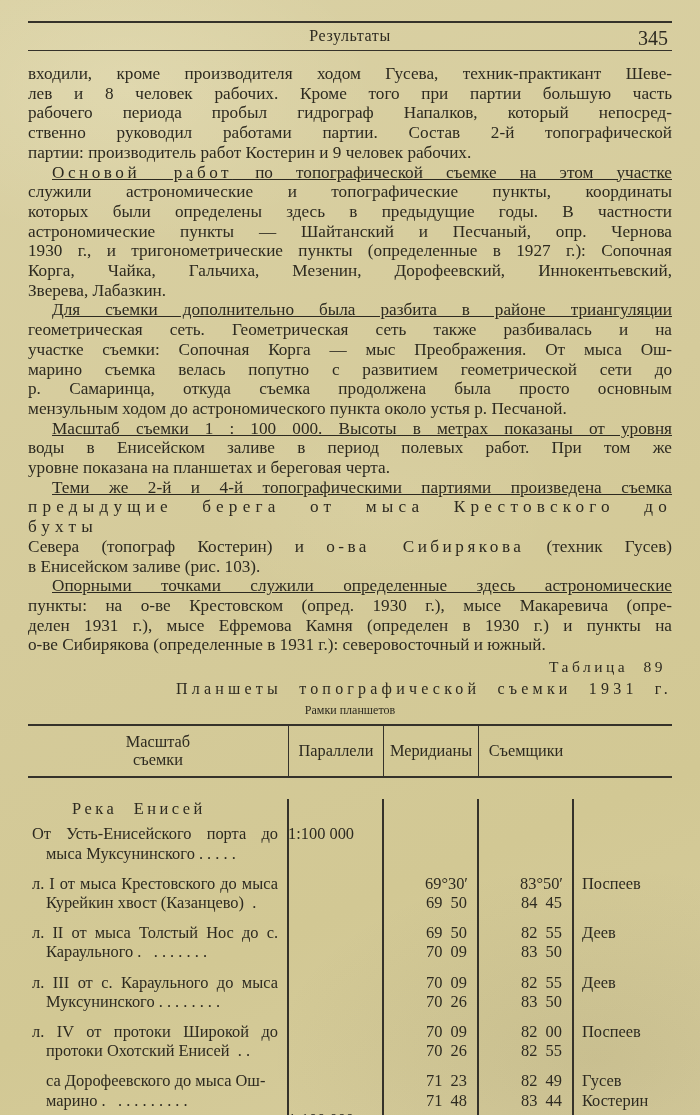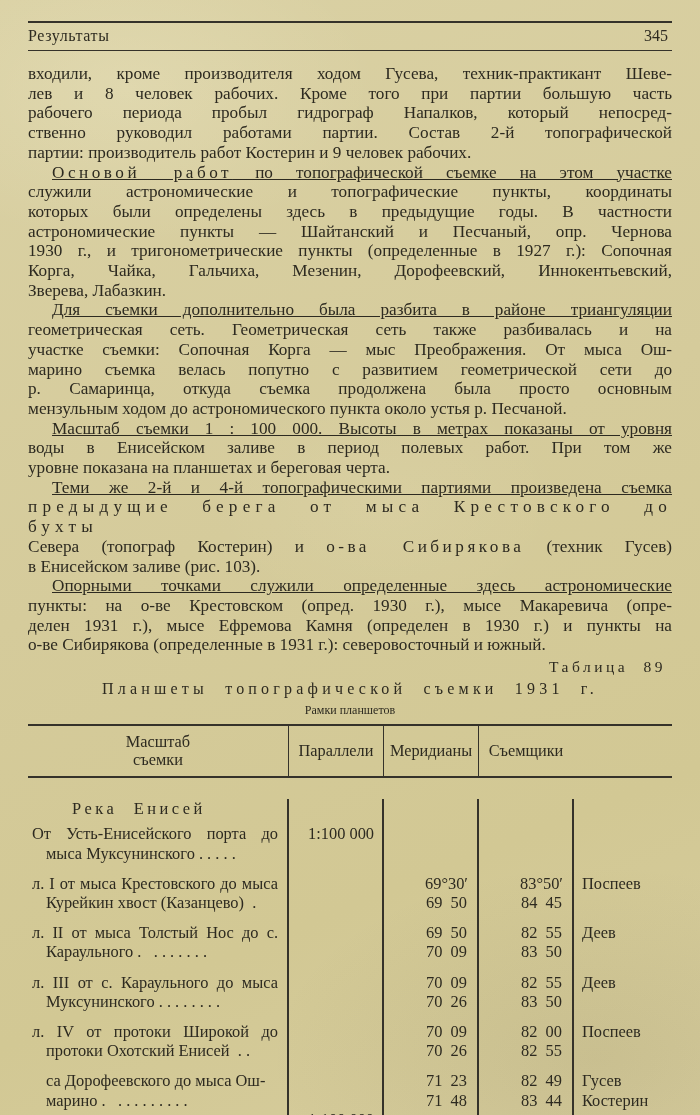--- a/index.html
+++ b/index.html
@@ -22,39 +22,39 @@
   
   .runhead {
     margin-top: 21px;
     border-top: 2.5px solid #35322a;
     border-bottom: 1.5px solid #35322a;
     height: 27px;
     position: relative;
   }
   .runhead .rh-title {
     position: absolute; left: 0; right: 0; top: 4px;
-    font-size: 16px; letter-spacing: 0.6px;
+    text-align: center; font-size: 16px; letter-spacing: 0.6px;
   }
   .runhead .rh-page {
     position: absolute; right: 4px; top: 4px;
-    font-size: 16px;
+    font-size: 20px;
   }
 
   
   .text { margin-top: 13px; font-size: 17.2px; line-height: 19.7px; }
   .ln { text-align: justify; text-align-last: justify; white-space: normal; }
   .ln.last { text-align-last: auto; }
   .ln.indent { text-indent: 24px; text-decoration: underline; }
   .sp1 { letter-spacing: 3.5px; word-spacing: 7px; }   
   .sp-full { letter-spacing: 5.2px; word-spacing: 10px; } 
 
   
   .tbl-caption { margin-top: 3px; text-align: right; font-size: 15.5px;
                  letter-spacing: 3.5px; word-spacing: 8px; padding-right: 6px; }
-  .tbl-title  { margin-top: 4px; text-align: center; font-size: 16px;
+  .tbl-title  { margin-top: 4px; text-align: right; font-size: 16px;
                 letter-spacing: 4.2px; word-spacing: 9px; }
   .tbl-sub    { margin-top: 5px; text-align: center; font-size: 12px; }
 
   
   .tbl { margin-top: 6px; }
   .thead {
     display: grid;
     grid-template-columns: 260px 95px 95px 95px 1fr;
     border-top: 2.2px solid #35322a;
     border-bottom: 2.8px solid #35322a;
@@ -77,21 +77,21 @@
     display: grid;
     grid-template-columns: 260px 95px 95px 95px 1fr;
     align-items: start;
     margin-bottom: 11px;
   }
   .c-name { padding: 0 10px 0 4px; }
   .nm1 { text-align: justify; text-align-last: justify; }
   .nm1.spfirst { letter-spacing: 2.6px; word-spacing: 6px; }
   .nm1.spfirst .nm1-rest { letter-spacing: normal; word-spacing: normal; }
   .nm2 { padding-left: 14px; }
-  .c-scale { padding-left: 20px; }
+  .c-scale { padding-left: 0; }
   .c-scale.align3 { padding-top: 39px; }
   .c-par, .c-mer { text-align: center; padding-left: 32px; }
   .c-surv { padding-left: 9px; }
 </style>
 </head>
 <body>
 
 <div class="page">
   <div class="content">
 

